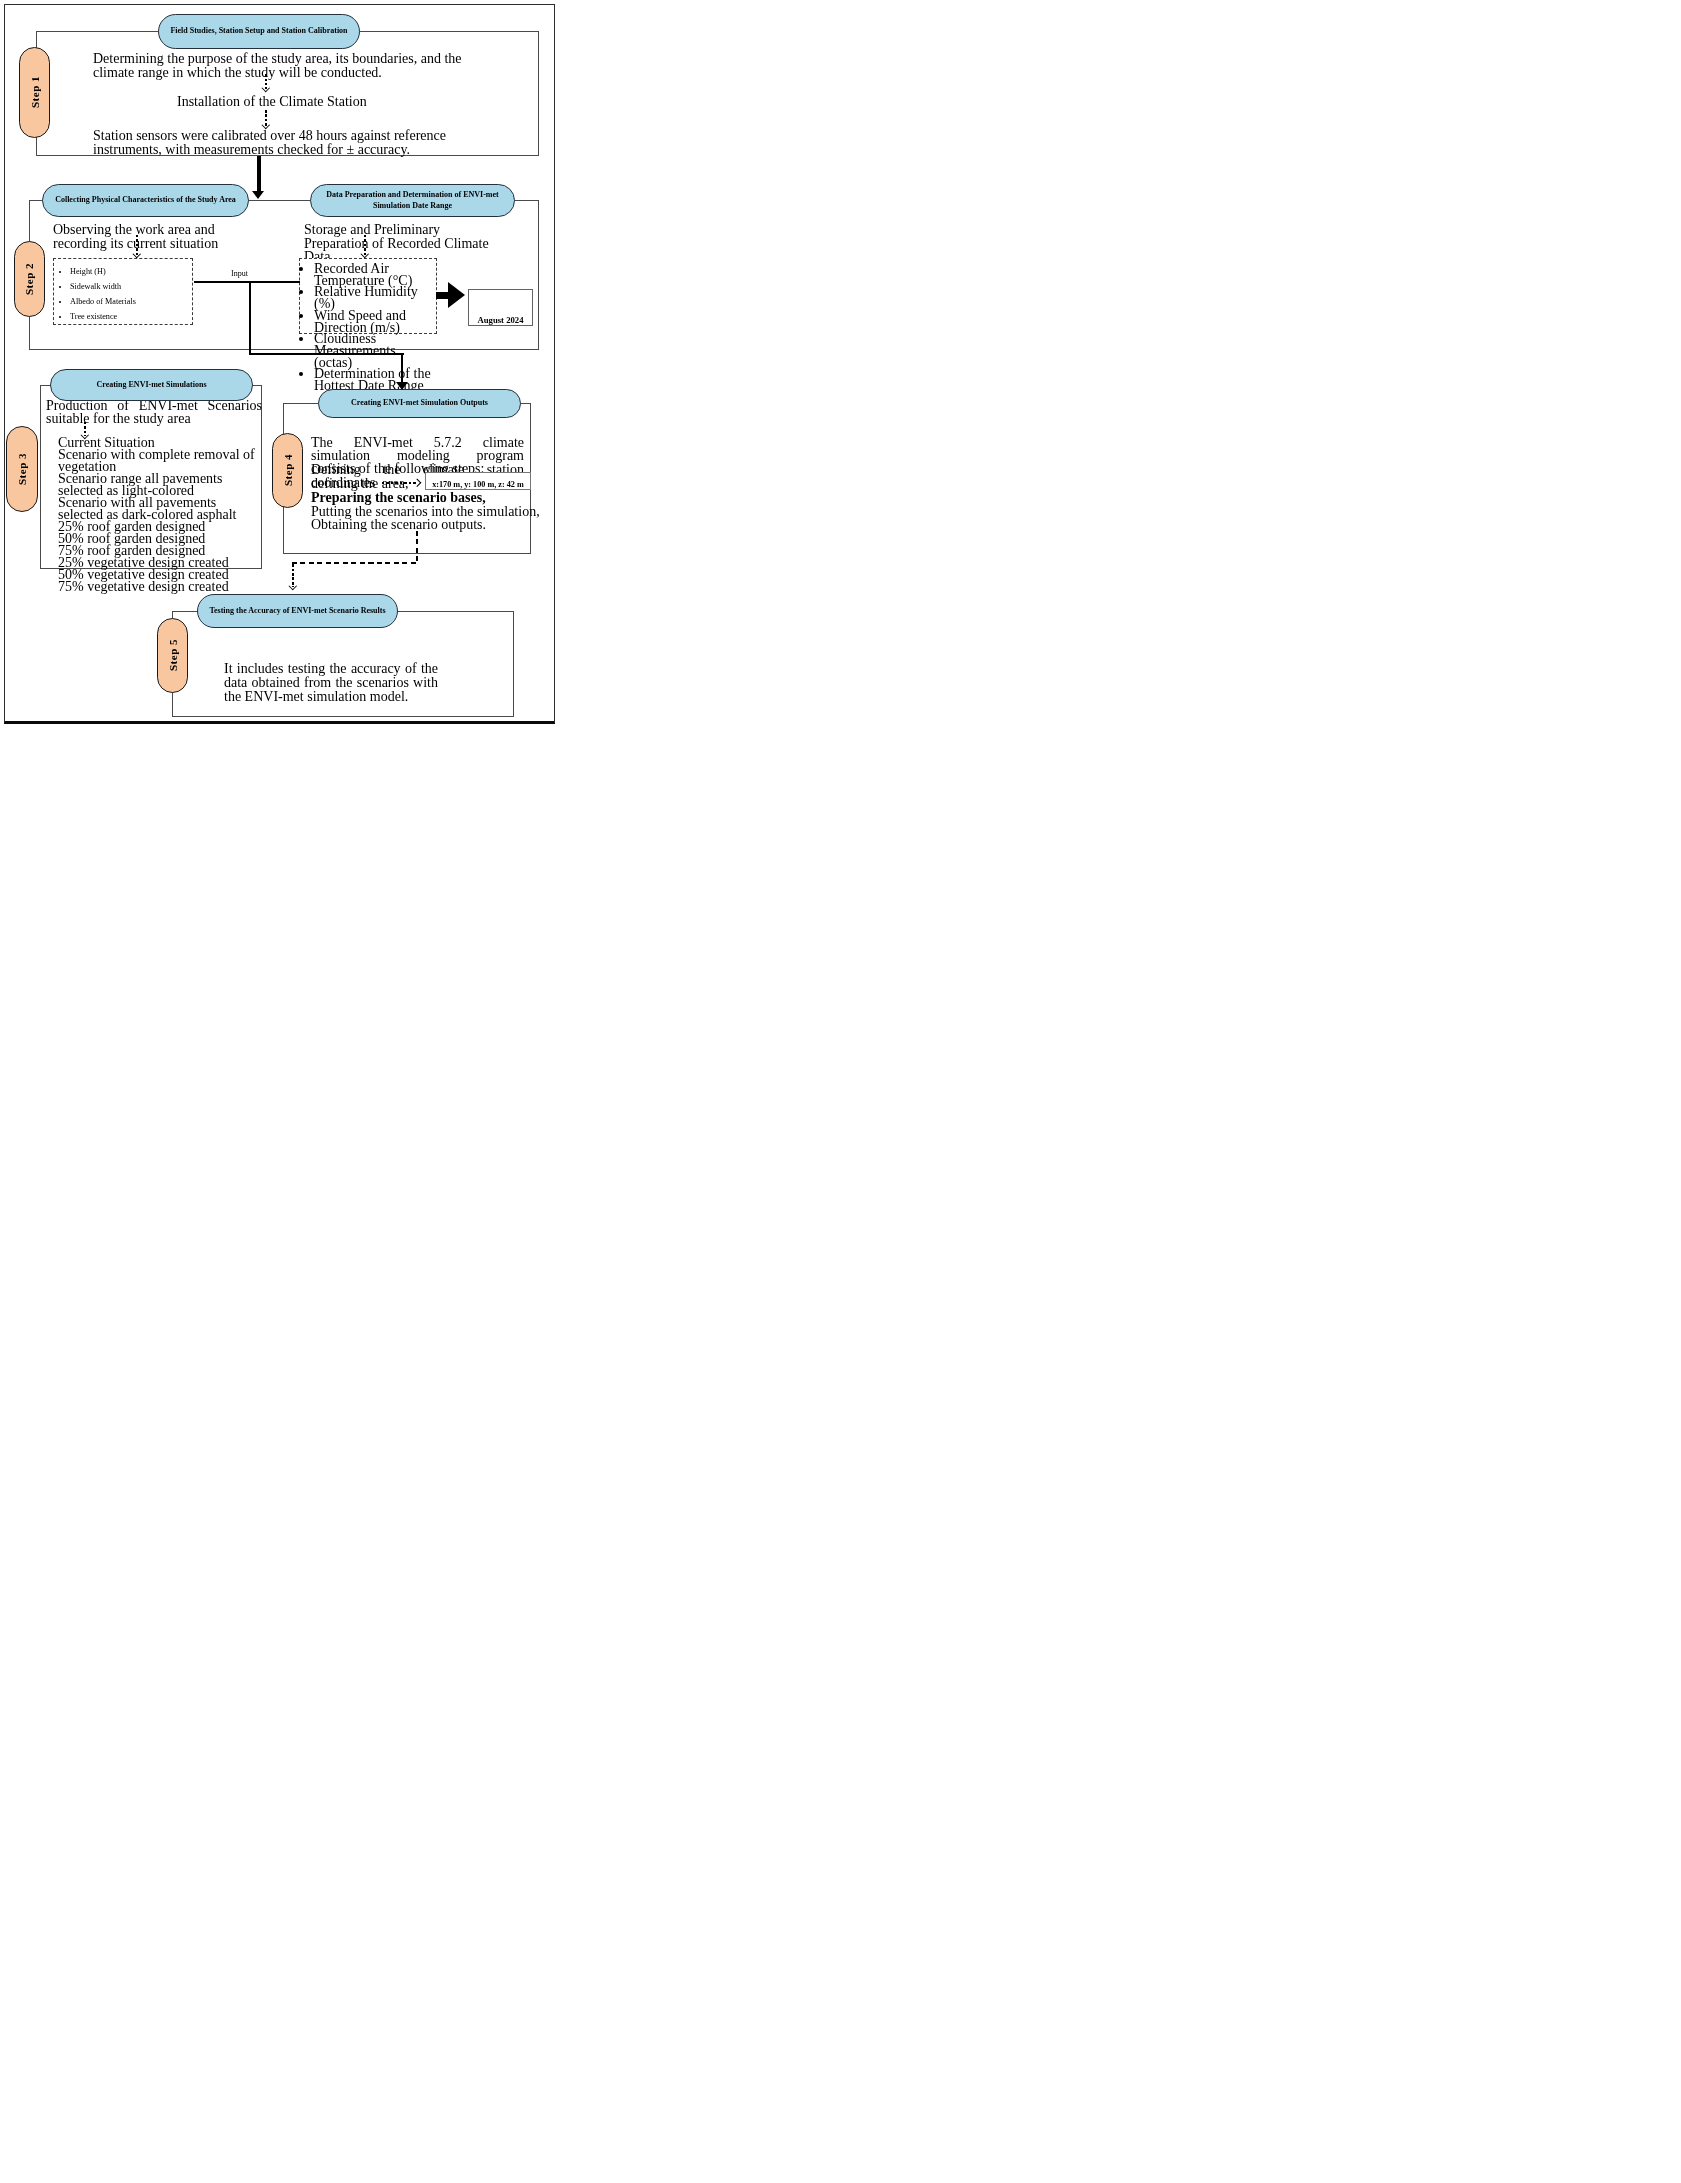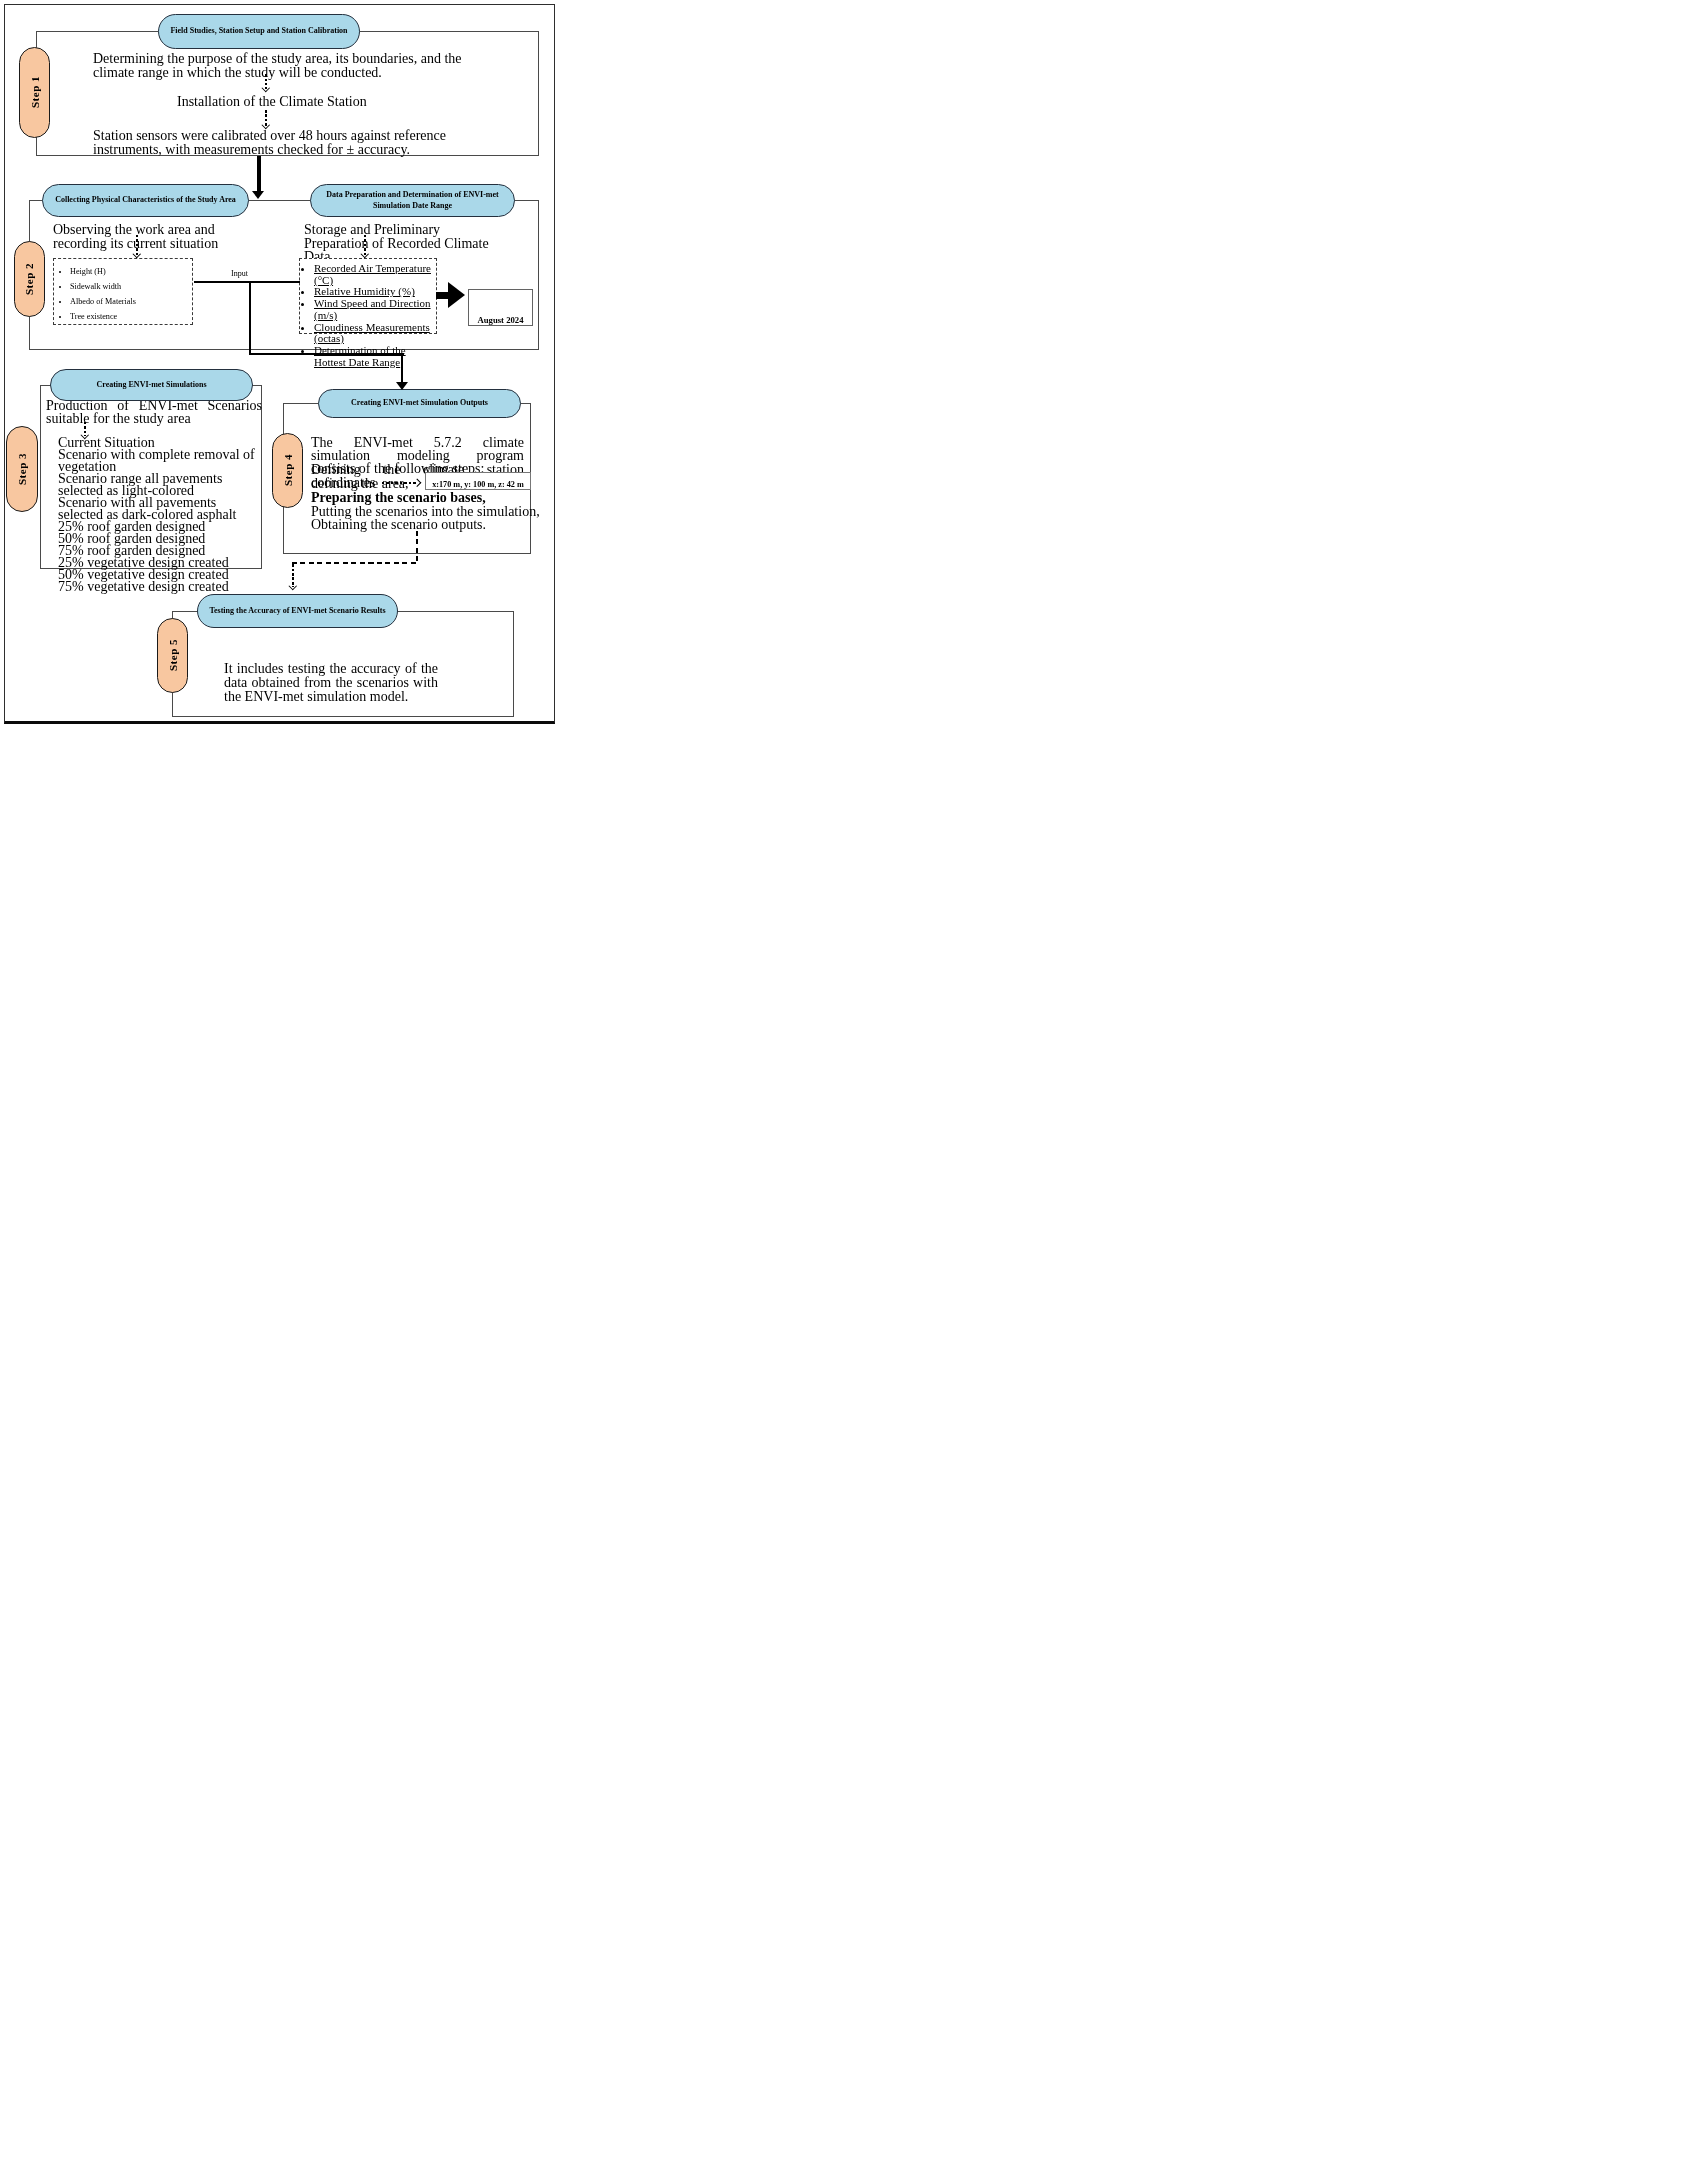--- a/index.html
+++ b/index.html
@@ -85,21 +85,21 @@
       <li>Height (H)</li>
       <li>Sidewalk width</li>
       <li>Albedo of Materials</li>
       <li>Tree existence</li>
     </ul>
   </div>
 
   <div class="txt" style="left:304px;top:223px;width:200px;">Storage and Preliminary Preparation of Recorded Climate Data</div>
   <div class="dotv" style="left:364px;top:235px;height:20px;"></div>
   <div class="dashbox" style="left:299px;top:258px;width:138px;height:76px;">
-    <ul style="padding:4px 1px 0 14px;font-size:11px;line-height:11.7px;text-decoration:underline;">
+    <ul style="padding:4px 1px 0 14px;font-size:14px;line-height:11.7px;">
       <li>Recorded Air Temperature (°C)</li>
       <li>Relative Humidity (%)</li>
       <li>Wind Speed and Direction (m/s)</li>
       <li>Cloudiness Measurements (octas)</li>
       <li>Determination of the Hottest Date Range</li>
     </ul>
   </div>
 
   <div class="txt" style="left:231px;top:267px;font-size:8px;">Input</div>
   <div class="line" style="left:194px;top:281px;width:106px;height:2px;"></div>

